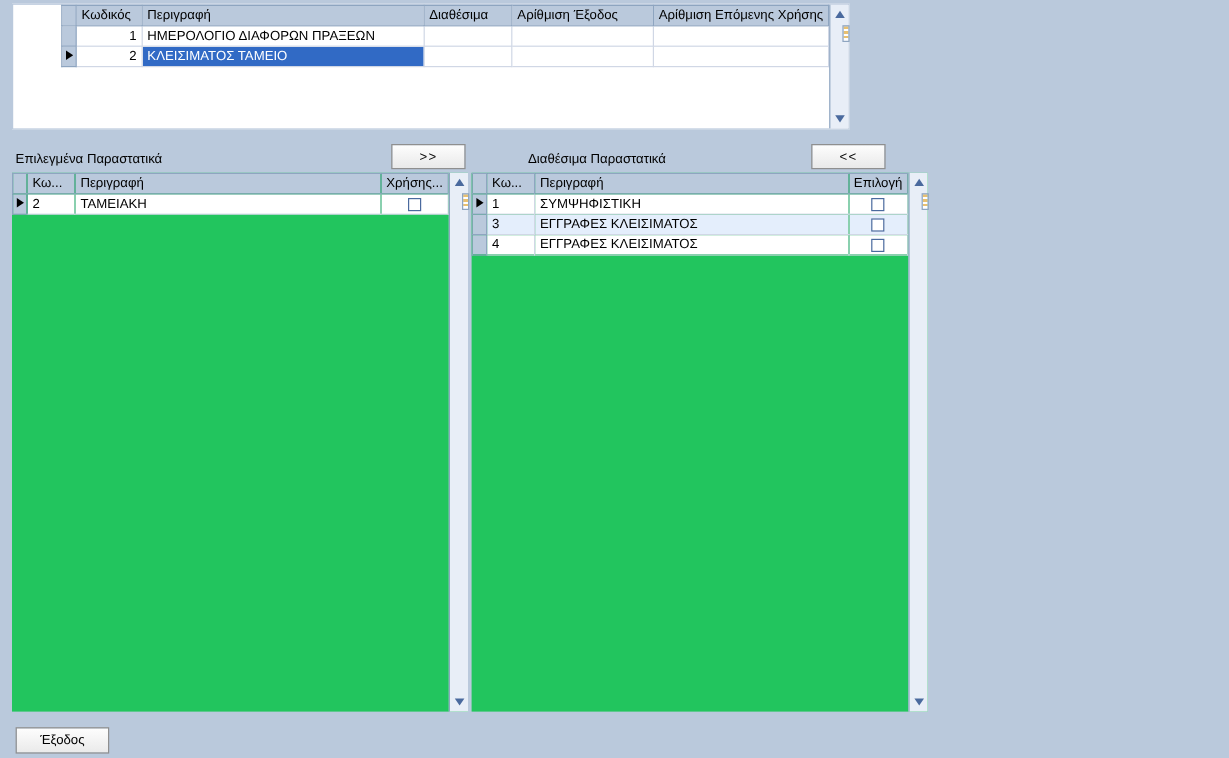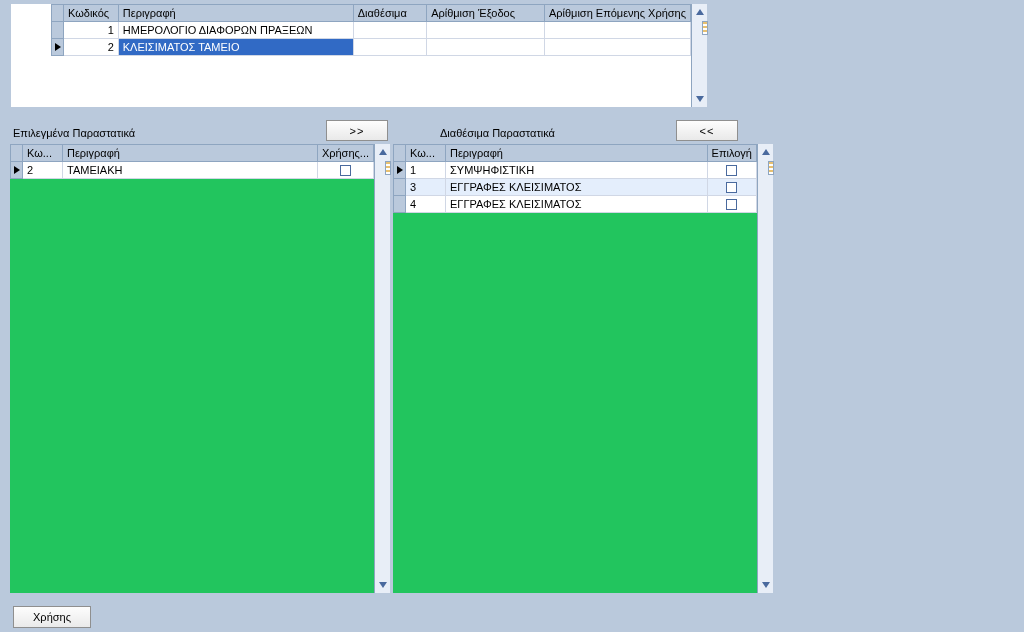--- a/index.html
+++ b/index.html
@@ -273,13 +273,13 @@
     <div class="arrow-up">
         <div class="arrow up"></div>
       </div>
     <div class="strip"></div>
     <div class="arrow-down">
         <div class="arrow down"></div>
       </div>
   </div>
 </div>
 
-<div id="btn-exit">Χρήσης</div>
+<div id="btn-exit">Έξοδος</div>
 
 </body></html>

